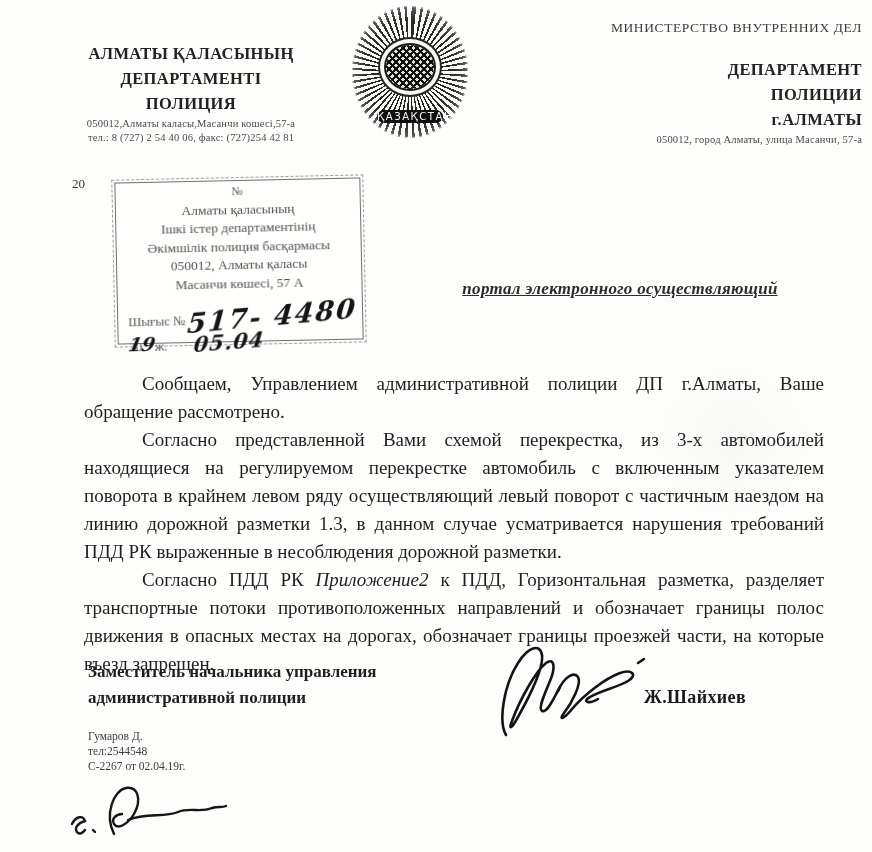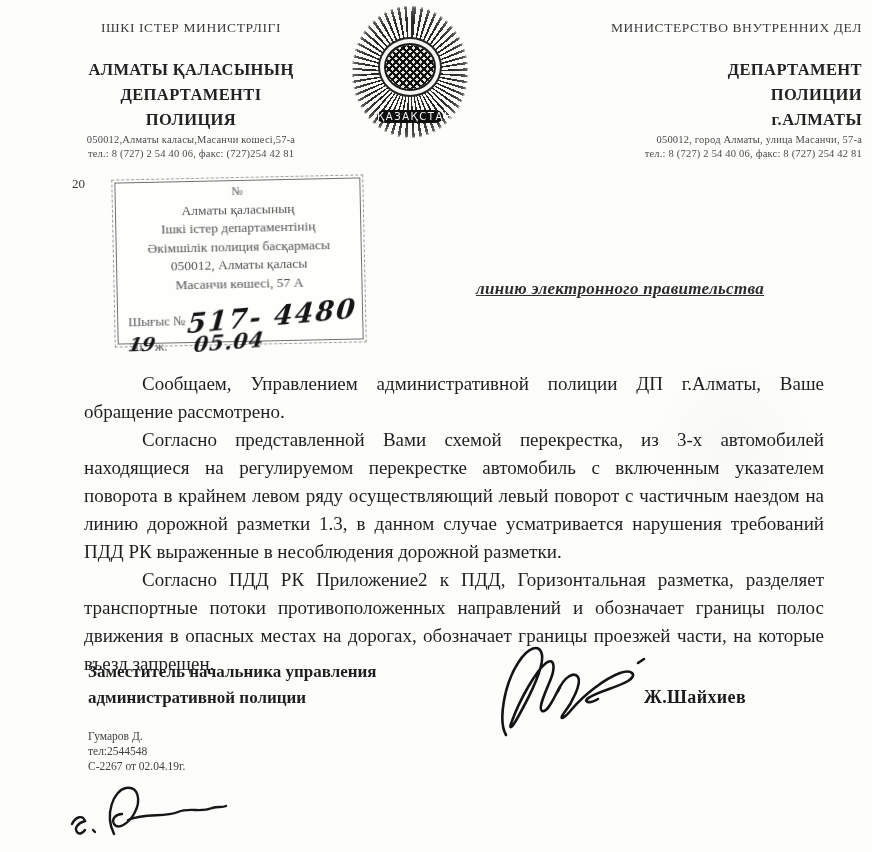--- a/index.html
+++ b/index.html
@@ -84,39 +84,38 @@
   
   .subject {
     left:436px; top:279px; width:368px; text-align:center;
     font-style:italic; font-weight:bold; font-size:17px;
     text-decoration:underline; color:#2c2c2c; letter-spacing:0.3px;
   }
 
   
   .body-text { left:84px; top:370px; width:740px; font-size:19px; line-height:28px; text-align:justify; color:#1f1f1f; }
   .body-text p { margin:0; text-indent:58px; }
-  .it { }
+  .it { font-style:italic; }
   .ul { }
 
   
   .sig-title { left:88px; top:659px; font-weight:bold; font-size:17px; line-height:25.5px; color:#1e1e1e; }
   .sig-svg { left:492px; top:633px; }
   .sig-name { left:644px; top:687px; font-weight:bold; font-size:18px; letter-spacing:0.4px; color:#1a1a1a; }
 
   
   .footer { left:88px; top:729px; font-size:11.5px; line-height:15px; color:#3e3e3e; }
   .scribble { left:56px; top:780px; }
 </style>
 </head>
 <body>
 
 <div class="page">
 
   <div class="abs hdr hdr-left">
-    <div class="ministry">ІШКІ ІСТЕР МИНИСТРЛІГІ</div>
     <div class="org">
       <div>АЛМАТЫ ҚАЛАСЫНЫҢ</div>
       <div>ДЕПАРТАМЕНТІ</div>
       <div>ПОЛИЦИЯ</div>
     </div>
     <div class="addr">
       <div>050012,Алматы каласы,Масанчи кошесі,57-а</div>
       <div>тел.: 8 (727) 2 54 40 06, факс: (727)254 42 81</div>
     </div>
   </div>
@@ -129,21 +128,20 @@
 
   <div class="abs hdr hdr-right">
     <div class="ministry">МИНИСТЕРСТВО ВНУТРЕННИХ ДЕЛ</div>
     <div class="org">
       <div>ДЕПАРТАМЕНТ</div>
       <div>ПОЛИЦИИ</div>
       <div>г.АЛМАТЫ</div>
     </div>
     <div class="addr">
       <div>050012, город Алматы, улица Масанчи, 57-а</div>
-      <div>тел.: 8 (727) 2 54 40 06, факс: 8 (727) 254 42 81</div>
     </div>
   </div>
 
   <div class="abs ref-year">20</div>
 
   <div class="abs stamp">
     <div class="no">№</div>
     <div>Алматы қаласының</div>
     <div>Ішкі істер департаментінің</div>
     <div>Әкімшілік полиция басқармасы</div>
@@ -154,21 +152,21 @@
       <span class="hand hand-outnum">517- 4480</span>
     </div>
     <div class="stamp-date">
       <span class="lbl">20</span>
       <span class="hand hand-year">19</span>
       <span class="lbl">ж.</span>
       <span class="hand hand-date">05.04</span>
     </div>
   </div>
 
-  <div class="abs subject">линию электронного правительства</div>
+  <div class="abs subject">портал электронного осуществляющий</div>
 
   <div class="abs body-text">
     <p>Сообщаем, Управлением административной полиции ДП г.Алматы, Ваше обращение рассмотрено.</p>
     <p>Согласно представленной Вами схемой перекрестка, из 3-х автомобилей находящиеся на регулируемом перекрестке автомобиль с включенным указателем поворота  в крайнем левом ряду осуществляющий левый  поворот с частичным наездом на линию дорожной разметки 1.3, в данном случае усматривается нарушения требований ПДД РК выраженные в несоблюдения дорожной разметки.</p>
     <p><span>Согласно ПДД РК </span><span class="it">Приложение2</span><span> к ПДД, Горизонтальная разметка, разделяет транспортные потоки противоположенных направлений и обозначает границы полос движения в опасных местах на дорогах, обозначает границы проезжей части, </span><span class="ul">на которые въезд запрещен.</span></p>
   </div>
 
   <div class="abs sig-title">
     <div>Заместитель начальника управления</div>
     <div>административной полиции</div>

